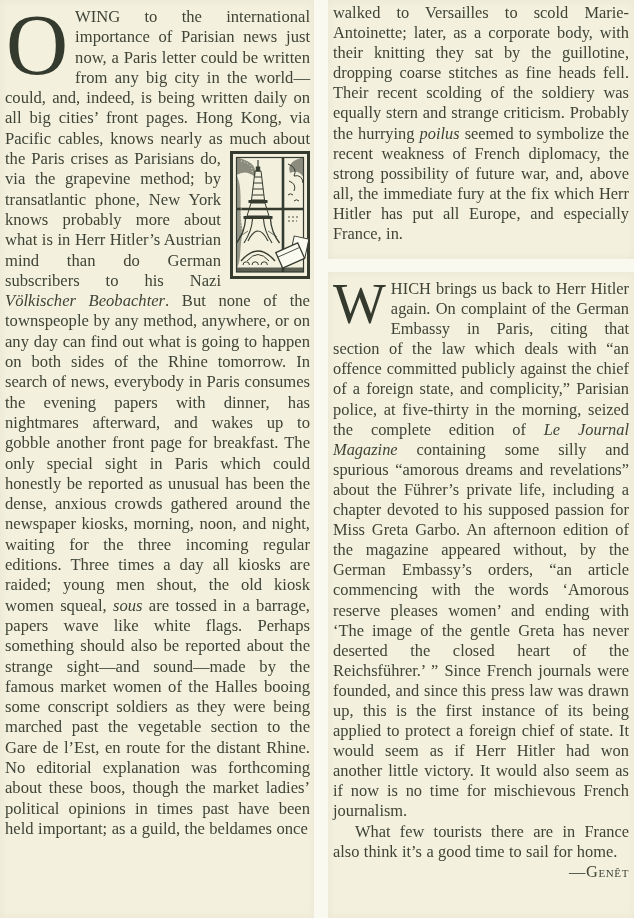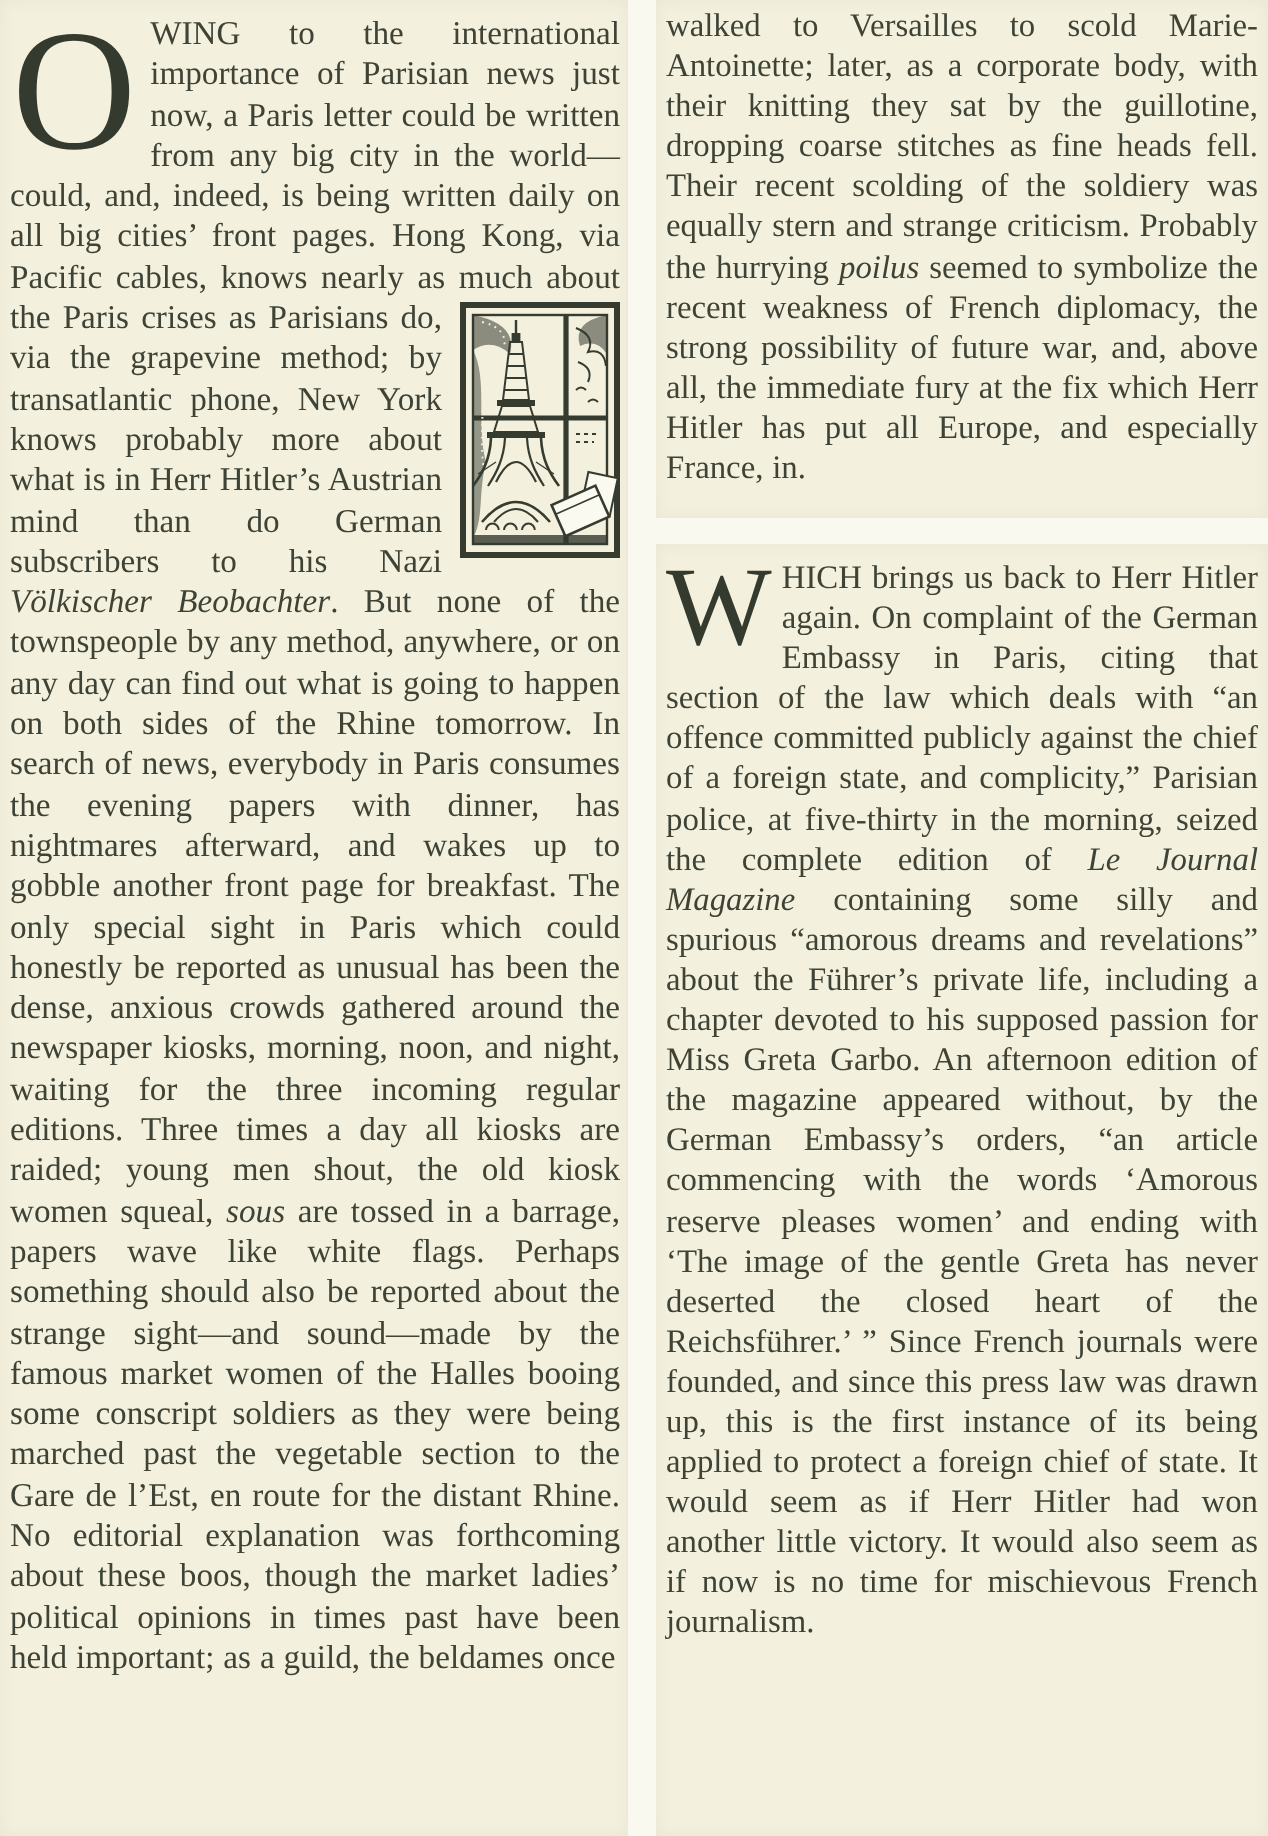--- a/index.html
+++ b/index.html
@@ -128,16 +128,18 @@
   </section>
 
   <section class="col right-col">
     <div class="rblock rblock-1">
       <p class="para"><span>walked to Versailles to scold Marie-Antoinette; later, as a corporate body, with their knitting they sat by the guillotine, dropping coarse stitches as fine heads fell. Their recent scolding of the soldiery was equally stern and strange criticism. Probably the hurrying </span><span class="it">poilus</span><span> seemed to symbolize the recent weakness of French diplomacy, the strong possibility of future war, and, above all, the immediate fury at the fix which Herr Hitler has put all Europe, and especially France, in.</span></p>
     </div>
     <div class="rblock rblock-2">
       <p class="para">
         <span class="dropcap dc-w">W</span><span><span>HICH brings us back to Herr Hitler again.  On complaint of the German Embassy in Paris, citing that section of the law which deals with “an offence committed publicly against the chief of a foreign state, and complicity,” Parisian police, at five-thirty in the morning, seized the complete edition of </span><span class="it">Le Journal Magazine</span><span> containing some silly and spurious “amorous dreams and revelations” about the Führer’s private life, including a chapter devoted to his supposed passion for Miss Greta Garbo. An afternoon edition of the magazine appeared without, by the German Embassy’s orders, “an article commencing with the words ‘Amorous reserve pleases women’ and ending with ‘The image of the gentle Greta has never deserted the closed heart of the Reichsführer.’ ” Since French journals were founded, and since this press law was drawn up, this is the first instance of its being applied to protect a foreign chief of state.  It would seem as if Herr Hitler had won another little victory.  It would also seem as if now is no time for mischievous French journalism.</span></span>
       </p>
+      <p class="para closing"><span><span>What few tourists there are in France also think it’s a good time to sail for home.</span></span><span class="sig">—Genêt</span>
+      </p>
     </div>
   </section>
 
 </div>
 
 </body></html>

